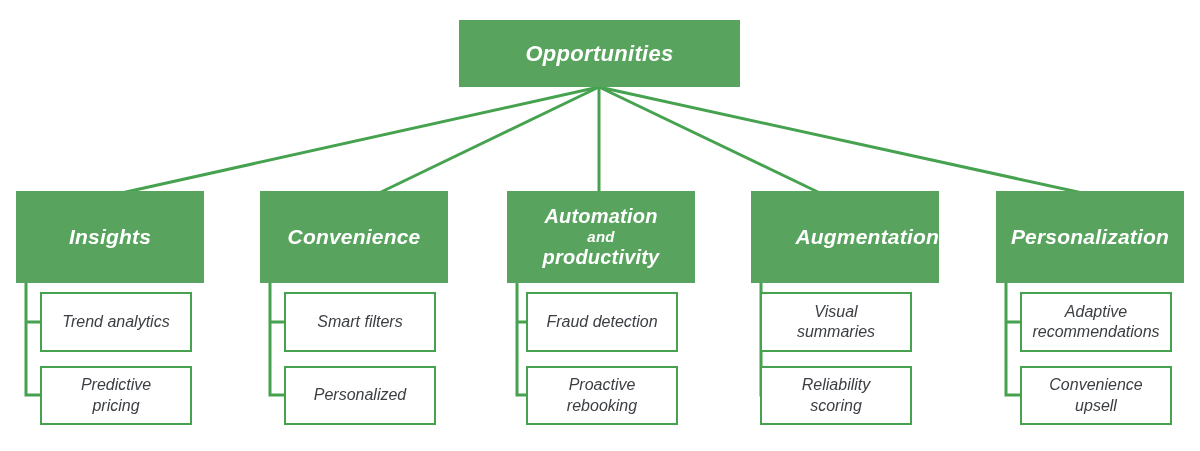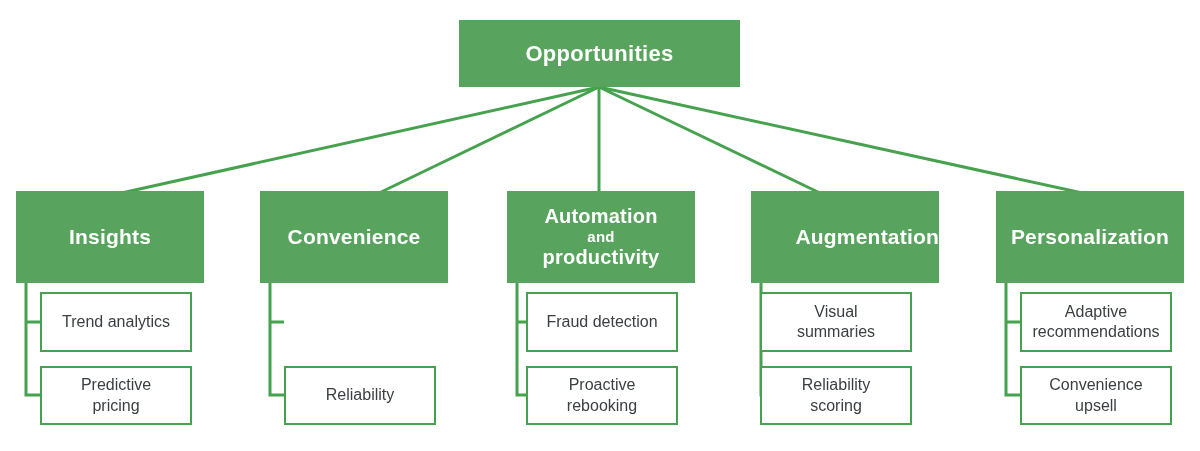--- a/index.html
+++ b/index.html
@@ -31,20 +31,21 @@
     fill: none;
   }
   .node {
     position: absolute;
     display: flex;
     flex-direction: column;
     align-items: center;
     justify-content: center;
     text-align: center;
     z-index: 1;
+    font-style: italic;
   }
   .node-filled {
     background: var(--green-fill);
     color: var(--text-light);
     font-weight: bold;
   }
   .node-root {
     left: 459px; top: 20px;
     width: 281px; height: 67px;
     font-size: 22px;
@@ -109,22 +110,25 @@
   <div class="node node-child child-1 row-1">
     <span>Trend analytics</span>
   </div>
   <div class="node node-child child-1 row-2">
     <span>Predictive pricing</span>
   </div>
 
   <div class="node node-filled node-cat cat-2">
     <span>Convenience</span>
   </div>
+  <div class="node node-child child-2 row-1">
+    <span>Smart filters</span>
+  </div>
   <div class="node node-child child-2 row-2">
-    <span>Reliability</span>
+    <span>Personalized</span>
   </div>
 
   <div class="node node-filled node-cat cat-3">
     <span class="line-big">Automation</span>
     <span class="line-small">and</span>
     <span class="line-big">productivity</span>
   </div>
   <div class="node node-child child-3 row-1">
     <span>Fraud detection</span>
   </div>

